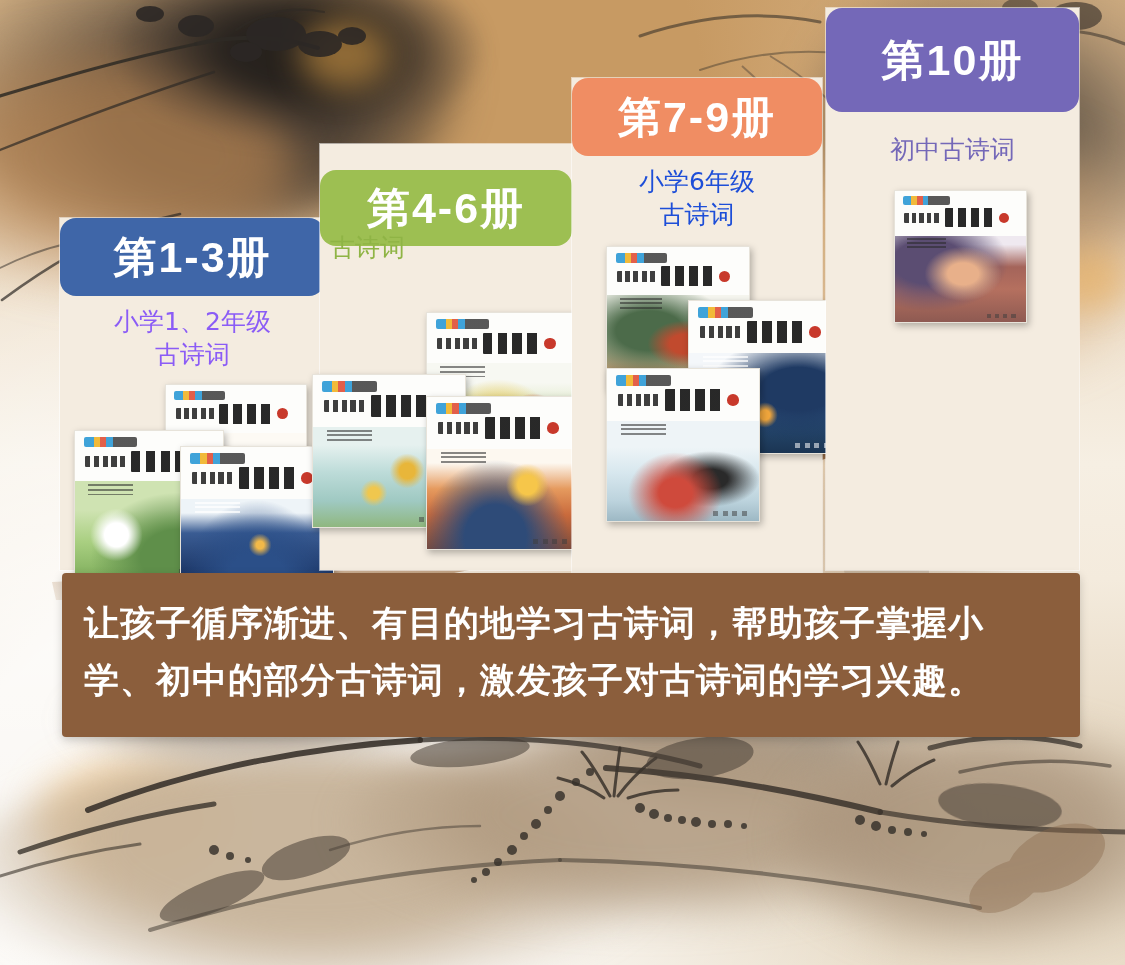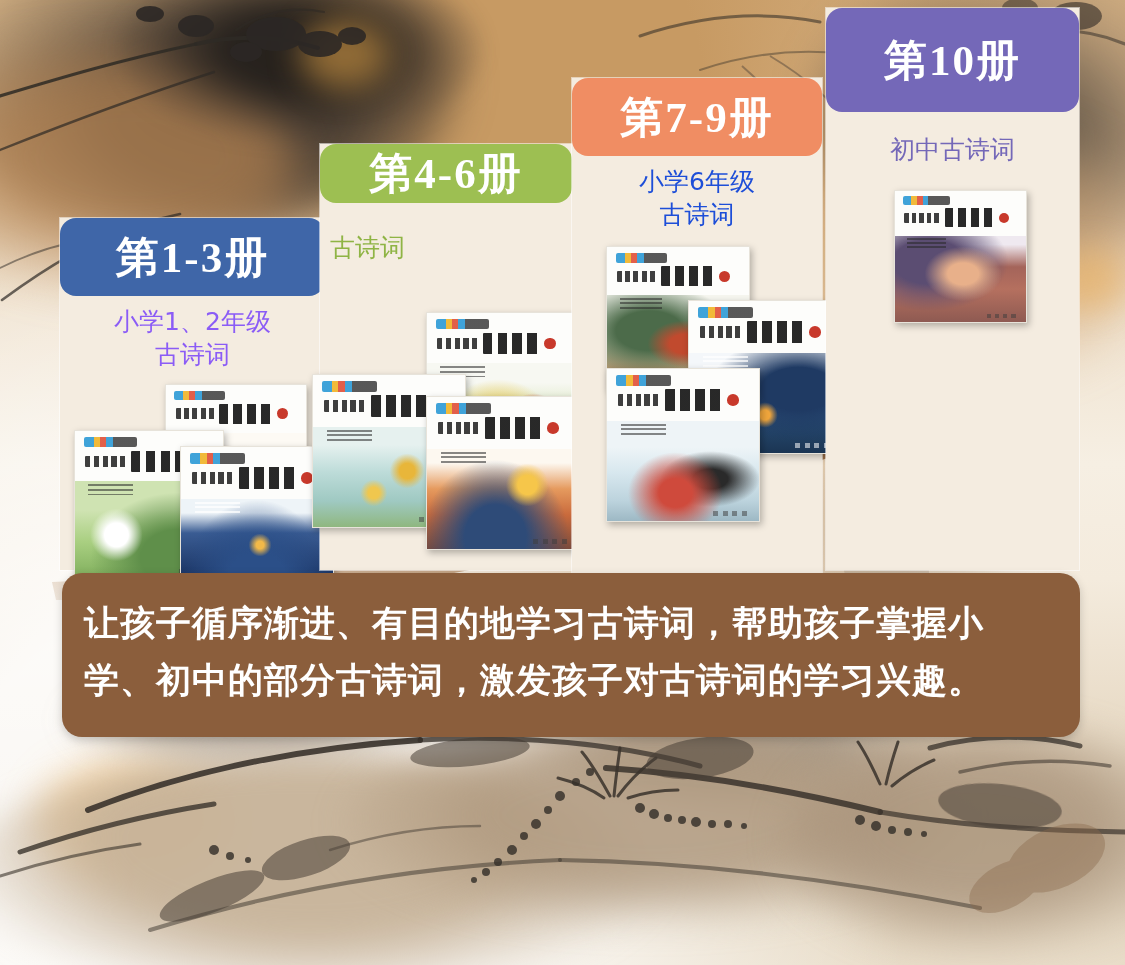--- a/index.html
+++ b/index.html
@@ -60,21 +60,21 @@
   .b6{left:760px;bottom:330px;width:260px;height:200px;
       background:radial-gradient(ellipse at 50% 50%, rgba(188,166,140,.45) 0 40%, rgba(200,180,155,0) 76%);
       filter:blur(18px);}
 
   
   .card{position:absolute;background:#f4ece0;box-shadow:0 0 0 1px rgba(255,255,255,.55);}
   .card-head{position:absolute;left:0;top:0;width:100%;
     border-radius:16px;display:flex;align-items:center;justify-content:center;
     box-sizing:border-box;}
   .head-txt{color:#ffffff;font-weight:bold;letter-spacing:2px;line-height:1;
-    font-family:Liberation Serif, serif;}
+    font-family:Liberation Sans, sans-serif;}
   .sub{position:absolute;width:100%;text-align:center;font-weight:normal;line-height:1.3;
     font-family:"DejaVu Sans","Liberation Sans",sans-serif;}
 
   
   .book{position:absolute;background:#fdfdfb;box-shadow:2px 3px 7px rgba(0,0,0,.28);
     border:1px solid #e7e3da;overflow:hidden;}
   .bk-logo{position:absolute;left:6%;top:4%;height:7%;width:36%;
     background:linear-gradient(90deg,#2f9bd6 0 18%,#f0b429 18% 30%,#e0513a 30% 42%,#2f9bd6 42% 54%,#4a4a4a 54% 100%);
     border-radius:2px;opacity:.92;}
   .bk-title{position:absolute;left:7%;top:13%;width:86%;height:15%;
@@ -89,21 +89,21 @@
   .bk-art{position:absolute;left:0;bottom:0;width:100%;height:66%;}
   .bk-lines{position:absolute;left:9%;top:36%;width:30%;height:9%;
     background:repeating-linear-gradient(180deg,rgba(40,40,40,.55) 0 14%,transparent 14% 34%);}
   .bk-pub{position:absolute;right:6%;bottom:3%;width:24%;height:3.5%;
     background:repeating-linear-gradient(90deg,rgba(60,60,60,.5) 0 14%,transparent 14% 26%);}
 
   
   .arrow{position:absolute;pointer-events:none;}
 
   
-  .banner{position:absolute;border-radius:20px;box-shadow:0 3px 10px rgba(0,0,0,.18);}
+  .banner{position:absolute;border-radius:4px;box-shadow:0 3px 10px rgba(0,0,0,.18);}
   .banner-txt{color:#fff;font-weight:bold;line-height:1.62;letter-spacing:1px;
     font-family:"DejaVu Sans","Liberation Sans",sans-serif;}
 </style>
 </head>
 <body>
 
 <div id="stage">
 
   <div class="bg-base"></div>
 
@@ -302,21 +302,21 @@
       <div class="bk-art" style="background:
              radial-gradient(circle at 52% 46%, #f2b948 0 4%, rgba(242,185,72,0) 12%),
              radial-gradient(ellipse at 50% 92%, #2b4f88 0 30%, rgba(43,79,136,0) 70%),
              linear-gradient(180deg,#eef4f8 0 14%,#3a5c93 34%,#1f3a6b 70%,#17305c 100%);"></div>
       <div class="bk-lines" style="background:repeating-linear-gradient(180deg,rgba(255,255,255,.75) 0 14%,transparent 14% 34%);"></div>
       <div class="bk-pub" style="background:repeating-linear-gradient(90deg,rgba(255,255,255,.6) 0 14%,transparent 14% 26%);"></div>
     </div>
   </div>
 
   <div class="card" style="left:320px;top:144px;width:252px;height:426px;">
-    <div class="card-head" style="height:59px;background:#9dbf52;">
+    <div class="card-head" style="height:76px;background:#9dbf52;margin-top:26px;">
       <span class="head-txt" style="font-size:43px;">第4-6册</span>
     </div>
     <div class="sub" style="top:88px;color:#8fb445;font-size:25px;">
       <div style="text-align:left;padding-left:10px;">古诗词</div>
     </div>
 
     <div class="book" style="left:106px;top:168px;width:148px;height:148px;">
       <div class="bk-logo"></div>
       <div class="bk-title">
         <div class="bk-t-a"></div>

